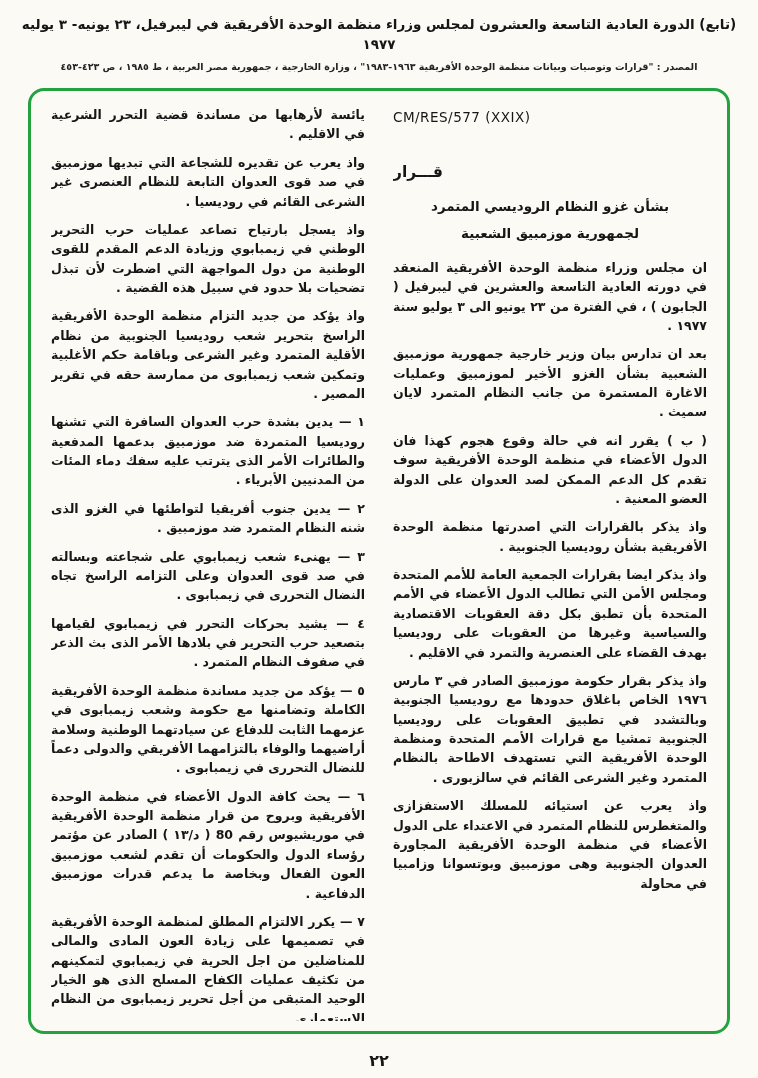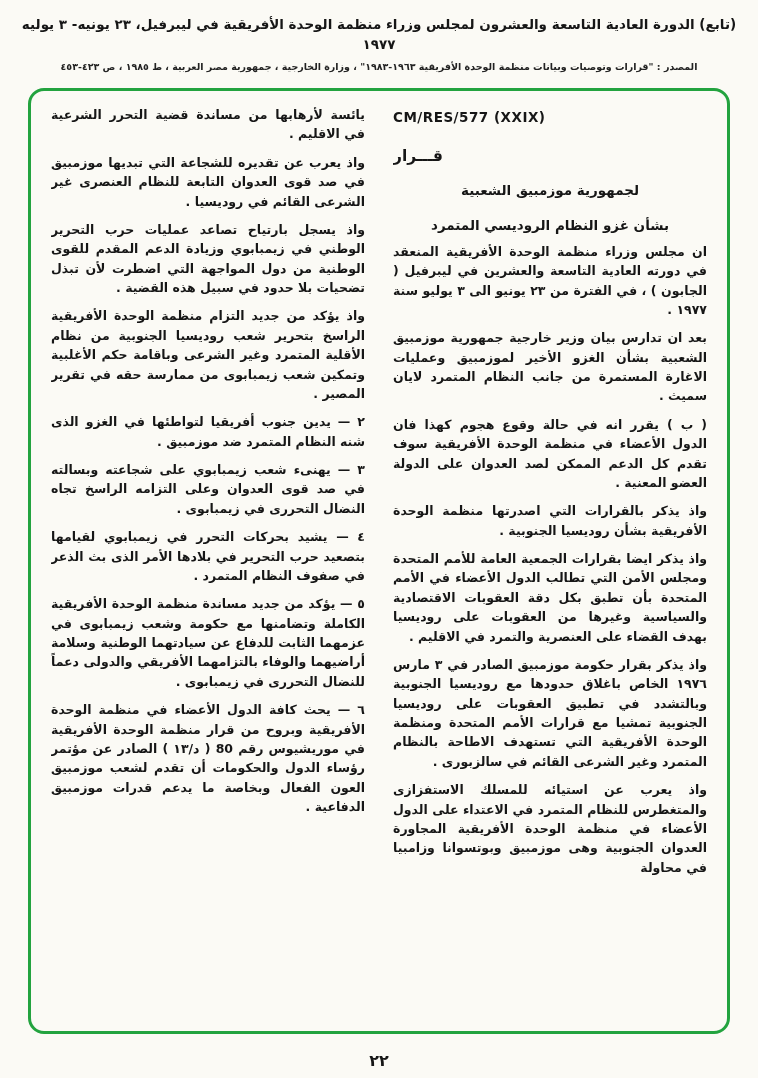--- a/index.html
+++ b/index.html
@@ -54,22 +54,22 @@
     font-weight: bold;
     font-size: 12.5px;
     line-height: 1.55;
     overflow: hidden;
   }
   .col p { margin: 0 0 9px 0; }
   .doc-ref {
     direction: ltr;
     text-align: left;
     font-size: 13.5px;
-    font-weight: bold;
-    margin: 2px 0 16px 0;
+    font-weight: normal;
+    margin: 2px 0 32px 0;
     letter-spacing: 0.5px;
   }
   .title {
     font-size: 15.5px;
     font-weight: bold;
     text-align: left;
     margin: 0 0 12px 0;
   }
   .subtitle {
     font-size: 13.5px;
@@ -95,42 +95,44 @@
     <div class="header-line1">(تابع) الدورة العادية التاسعة والعشرون لمجلس وزراء منظمة الوحدة الأفريقية في ليبرفيل، ٢٣ يونيه- ٣ يوليه ١٩٧٧</div>
     <div class="header-line2">المصدر : "قرارات وتوصيات وبيانات منظمة الوحدة الأفريقية ١٩٦٣-١٩٨٣" ، وزارة الخارجية ، جمهورية مصر العربية ، ط ١٩٨٥ ، ص ٤٢٣-٤٥٣</div>
   </header>
 
   <main class="frame">
     <div class="columns">
 
       <section class="col col-right">
         <div class="doc-ref">CM/RES/577 (XXIX)</div>
         <h1 class="title">قـــرار</h1>
+        <h2 class="subtitle">بشأن غزو النظام الروديسي المتمرد</h2>
         <h2 class="subtitle subtitle-last">لجمهورية موزمبيق الشعبية</h2>
-        <h2 class="subtitle">بشأن غزو النظام الروديسي المتمرد</h2>
 
         <p>ان مجلس وزراء منظمة الوحدة الأفريقية المنعقد في دورته العادية التاسعة والعشرين في ليبرفيل ( الجابون ) ، في الفترة من ٢٣ يونيو الى ٣ يوليو سنة ١٩٧٧ .</p>
         <p>بعد ان تدارس بيان وزير خارجية جمهورية موزمبيق الشعبية بشأن الغزو الأخير لموزمبيق وعمليات الاغارة المستمرة من جانب النظام المتمرد لايان سميث .</p>
         <p>( ب ) يقرر انه في حالة وقوع هجوم كهذا فان الدول الأعضاء في منظمة الوحدة الأفريقية سوف تقدم كل الدعم الممكن لصد العدوان على الدولة العضو المعنية .</p>
         <p>واذ يذكر بالقرارات التي اصدرتها منظمة الوحدة الأفريقية بشأن روديسيا الجنوبية .</p>
         <p>واذ يذكر ايضا بقرارات الجمعية العامة للأمم المتحدة ومجلس الأمن التي تطالب الدول الأعضاء في الأمم المتحدة بأن تطبق بكل دقة العقوبات الاقتصادية والسياسية وغيرها من العقوبات على روديسيا بهدف القضاء على العنصرية والتمرد في الاقليم .</p>
         <p>واذ يذكر بقرار حكومة موزمبيق الصادر في ٣ مارس ١٩٧٦ الخاص باغلاق حدودها مع روديسيا الجنوبية وبالتشدد في تطبيق العقوبات على روديسيا الجنوبية تمشيا مع قرارات الأمم المتحدة ومنظمة الوحدة الأفريقية التي تستهدف الاطاحة بالنظام المتمرد وغير الشرعى القائم في سالزبورى .</p>
         <p>واذ يعرب عن استيائه للمسلك الاستفزازى والمتغطرس للنظام المتمرد في الاعتداء على الدول الأعضاء في منظمة الوحدة الأفريقية المجاورة العدوان الجنوبية وهى موزمبيق وبوتسوانا وزامبيا في محاولة</p>
       </section>
 
       <section class="col col-left">
         <p>يائسة لأرهابها من مساندة قضية التحرر الشرعية في الاقليم .</p>
         <p>واذ يعرب عن تقديره للشجاعة التي تبديها موزمبيق في صد قوى العدوان التابعة للنظام العنصرى غير الشرعى القائم في روديسيا .</p>
         <p>واذ يسجل بارتياح تصاعد عمليات حرب التحرير الوطني في زيمبابوي وزيادة الدعم المقدم للقوى الوطنية من دول المواجهة التي اضطرت لأن تبذل تضحيات بلا حدود في سبيل هذه القضية .</p>
         <p>واذ يؤكد من جديد التزام منظمة الوحدة الأفريقية الراسخ بتحرير شعب روديسيا الجنوبية من نظام الأقلية المتمرد وغير الشرعى وباقامة حكم الأغلبية وتمكين شعب زيمبابوى من ممارسة حقه في تقرير المصير .</p>
+        <p>١ — يدين بشدة حرب العدوان السافرة التي تشنها روديسيا المتمردة ضد موزمبيق بدعمها المدفعية والطائرات الأمر الذى يترتب عليه سفك دماء المئات من المدنيين الأبرياء .</p>
         <p>٢ — يدين جنوب أفريقيا لتواطئها في الغزو الذى شنه النظام المتمرد ضد موزمبيق .</p>
         <p>٣ — يهنىء شعب زيمبابوي على شجاعته وبسالته في صد قوى العدوان وعلى التزامه الراسخ تجاه النضال التحررى في زيمبابوى .</p>
         <p>٤ — يشيد بحركات التحرر في زيمبابوي لقيامها بتصعيد حرب التحرير في بلادها الأمر الذى بث الذعر في صفوف النظام المتمرد .</p>
         <p>٥ — يؤكد من جديد مساندة منظمة الوحدة الأفريقية الكاملة وتضامنها مع حكومة وشعب زيمبابوى في عزمهما الثابت للدفاع عن سيادتهما الوطنية وسلامة أراضيهما والوفاء بالتزامهما الأفريقي والدولى دعماً للنضال التحررى في زيمبابوى .</p>
         <p>٦ — يحث كافة الدول الأعضاء في منظمة الوحدة الأفريقية وبروح من قرار منظمة الوحدة الأفريقية في موريشيوس رقم 80 ( د/١٣ ) الصادر عن مؤتمر رؤساء الدول والحكومات أن تقدم لشعب موزمبيق العون الفعال وبخاصة ما يدعم قدرات موزمبيق الدفاعية .</p>
+        <p>٧ — يكرر الالتزام المطلق لمنظمة الوحدة الأفريقية في تصميمها على زيادة العون المادى والمالى للمناضلين من اجل الحرية في زيمبابوي لتمكينهم من تكثيف عمليات الكفاح المسلح الذى هو الخيار الوحيد المتبقى من أجل تحرير زيمبابوى من النظام الاستعمارى</p>
       </section>
 
     </div>
   </main>
 
   <footer class="page-footer">
     <span>٢٢</span>
   </footer>
 
 </div>

